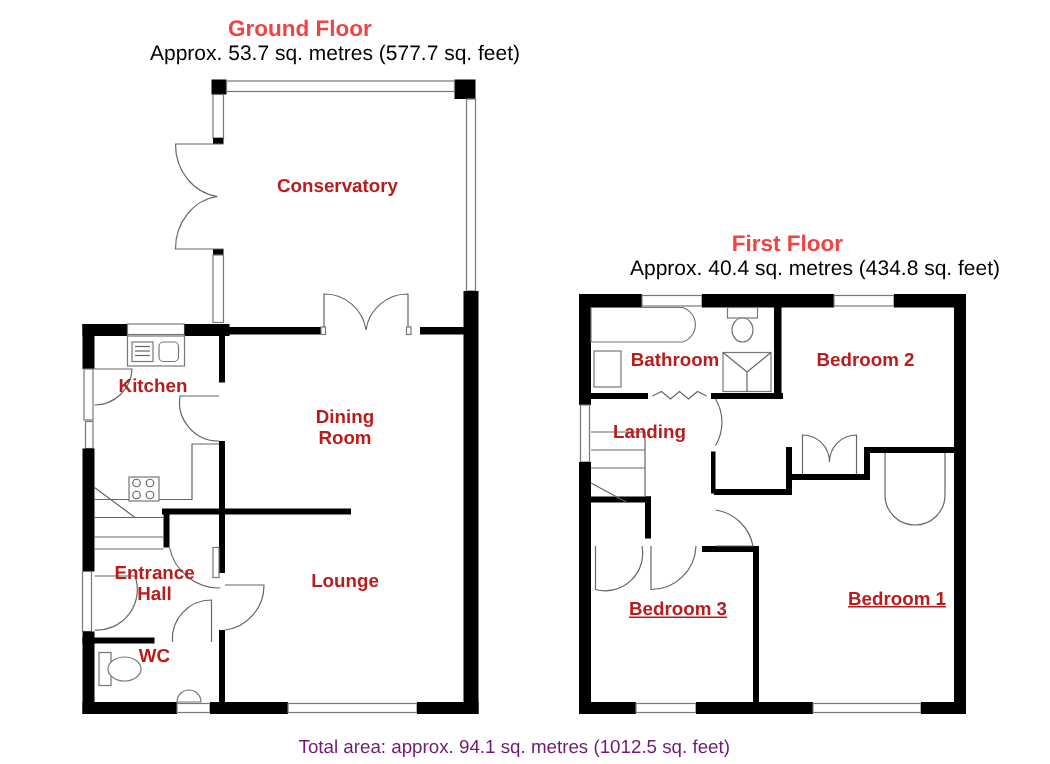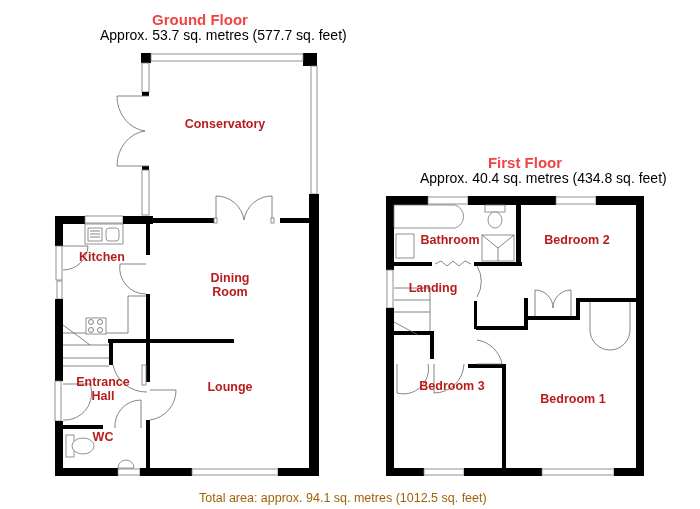--- a/index.html
+++ b/index.html
@@ -1,21 +1,21 @@
 <!DOCTYPE html>
 <html><head>
 <meta charset="utf-8">
 <style>
   html,body{margin:0;padding:0;background:#ffffff;}
   body{width:700px;height:509px;position:relative;overflow:hidden;font-family:"Liberation Sans",sans-serif;}
   svg{position:absolute;left:0;top:0;}
   .title{position:absolute;font-weight:bold;font-size:15px;color:#ef4444;text-align:center;white-space:nowrap;}
   .sub{position:absolute;font-size:14px;color:#000;text-align:center;white-space:nowrap;}
   .room{position:absolute;font-weight:bold;font-size:12.5px;color:#b91c1c;text-align:center;line-height:14px;white-space:nowrap;}
-  .total{position:absolute;font-size:12.5px;color:#a16207;white-space:nowrap;}
+  .total{position:absolute;font-size:12.5px;color:#701a75;white-space:nowrap;}
   .wall{fill:#000;}
   .win{fill:#fff;stroke:#777;stroke-width:0.8;}
   .thin{fill:none;stroke:#666;stroke-width:0.8;}
   .fix{fill:#fff;stroke:#777;stroke-width:0.8;}
 </style>
 </head>
 <body>
 
 <svg width="700" height="509" viewBox="0 0 700 509" xmlns="http://www.w3.org/2000/svg">
 
@@ -193,16 +193,16 @@
 <div class="room" style="left:67px;top:375px;width:72px;">
   <div>Entrance</div>
   <div>Hall</div>
 </div>
 <div class="room" style="left:200px;top:380px;width:60px;">Lounge</div>
 <div class="room" style="left:88px;top:430px;width:30px;">WC</div>
 
 <div class="room" style="left:415px;top:233px;width:70px;">Bathroom</div>
 <div class="room" style="left:537px;top:233px;width:80px;">Bedroom 2</div>
 <div class="room" style="left:403px;top:281px;width:60px;">Landing</div>
-<div class="room" style="left:412px;top:379px;width:80px;">Bedroom 3</div>
-<div class="room" style="left:533px;top:392px;width:80px;">Bedroom 1</div>
+<div class="room" style="left:412px;top:399px;width:80px;text-decoration:underline;">Bedroom 3</div>
+<div class="room" style="left:558px;top:392px;width:80px;text-decoration:underline;">Bedroom 1</div>
 
 <div class="total" style="left:199px;top:491px;">Total area: approx. 94.1 sq. metres (1012.5 sq. feet)</div>
 
 </body></html>

